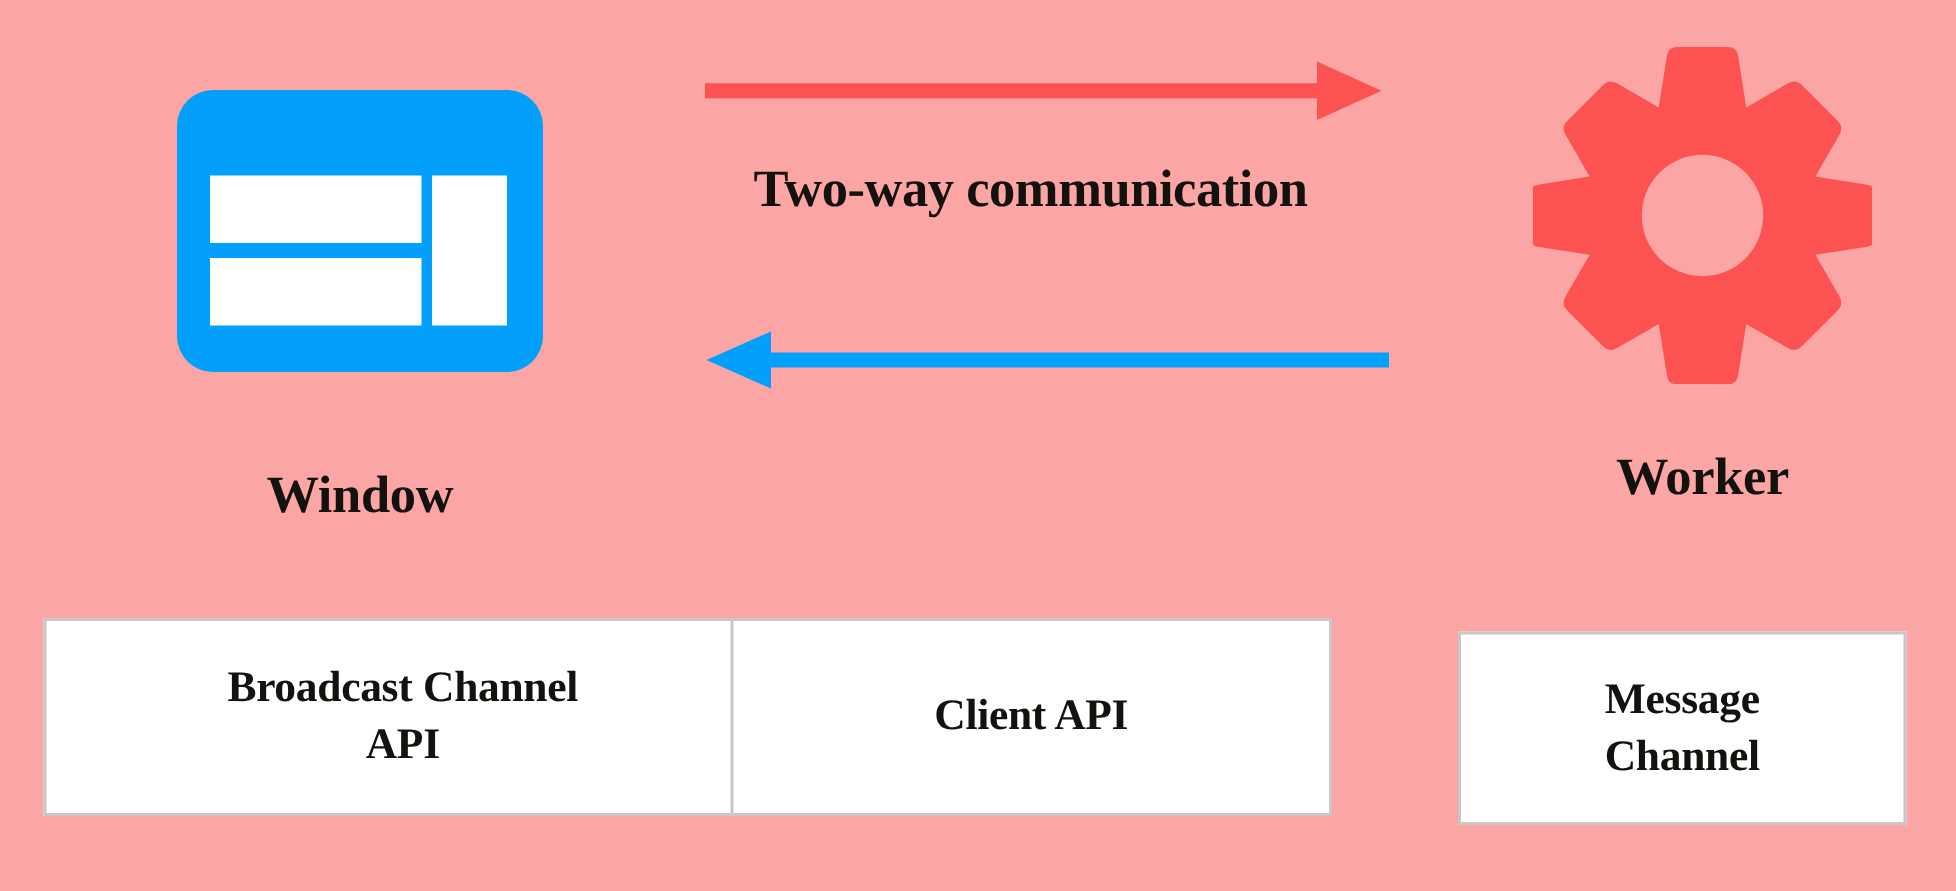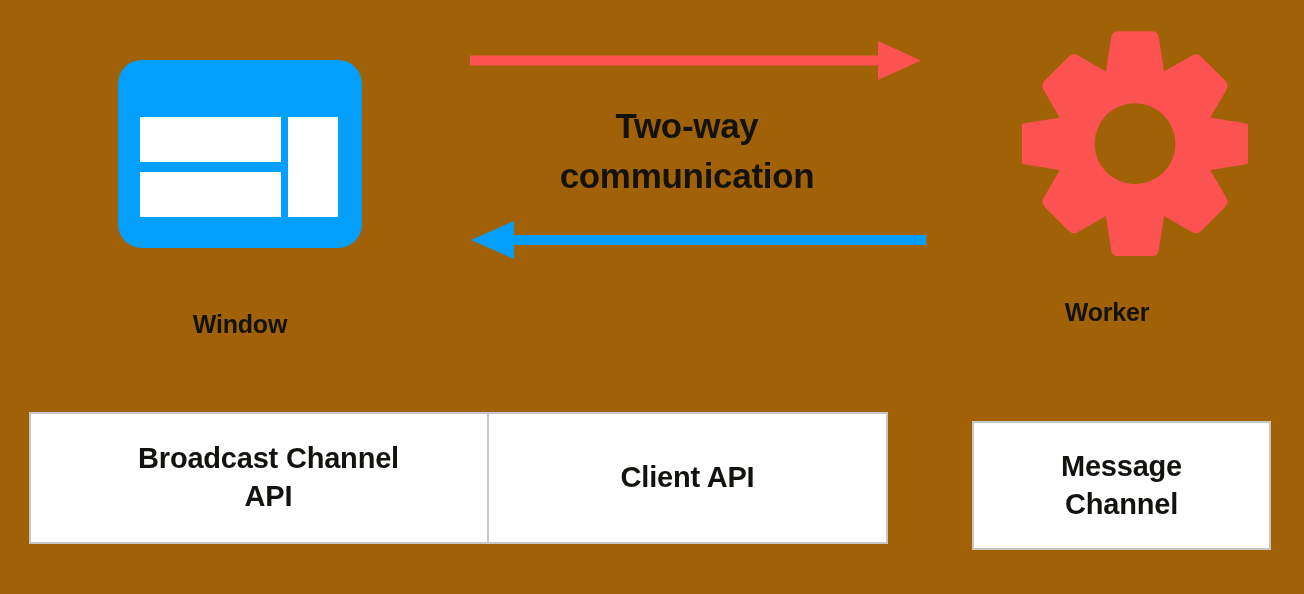--- a/index.html
+++ b/index.html
@@ -8,22 +8,23 @@
     background: #ffffff;
   }
   body {
     font-family: "Liberation Sans", sans-serif;
     -webkit-font-smoothing: antialiased;
   }
   #canvas {
     position: relative;
     width: 1304px;
     height: 594px;
-    background: #a16207;
+    background: #fca5a5;
     overflow: hidden;
+    font-family: Liberation Serif, serif;
   }
 
   
   .window-icon {
     position: absolute;
     left: 118px;
     top: 60px;
     width: 244px;
     height: 188px;
     background: #02a0fc;
@@ -82,33 +83,33 @@
     font-size: 35px;
     font-weight: bold;
     line-height: 1.42;
     color: #14120f;
     letter-spacing: -0.3px;
   }
 
   
   .node-label {
     position: absolute;
-    font-size: 25px;
+    font-size: 35px;
     font-weight: bold;
     color: #14120f;
     text-align: center;
     letter-spacing: -0.2px;
   }
   .label-window {
     left: 90px;
     top: 310px;
     width: 300px;
   }
   .label-worker {
-    left: 957px;
+    left: 985px;
     top: 298px;
     width: 300px;
   }
 
   
   .api-box {
     position: absolute;
     border: 2px solid #c7c7c7;
     background: #ffffff;
     box-sizing: border-box;

